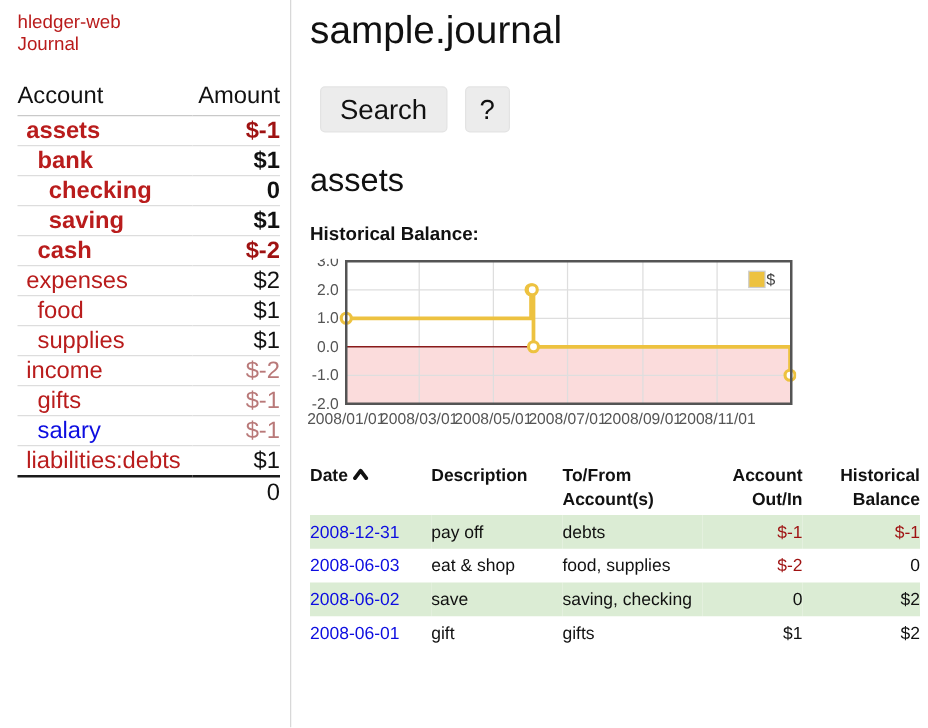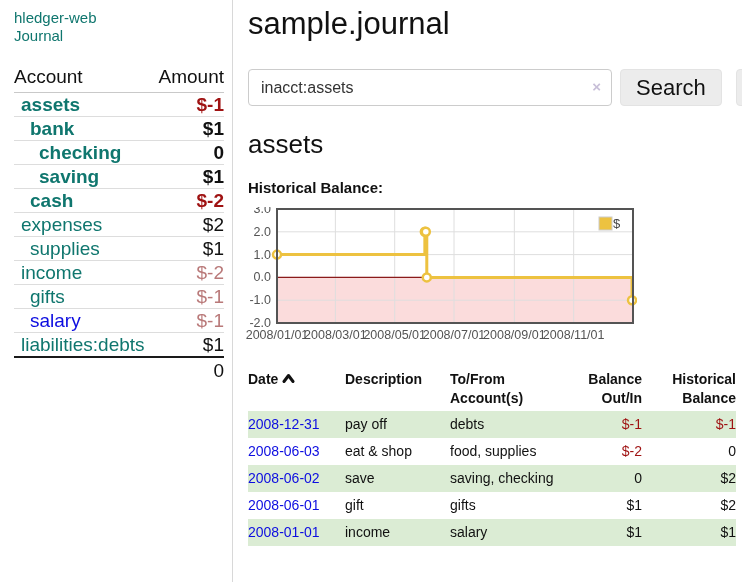--- a/index.html
+++ b/index.html
@@ -4,21 +4,21 @@
 <style>
   * { margin:0; padding:0; box-sizing:border-box; }
   html,body { width:742px; height:582px; background:#fff; overflow:hidden;
     font-family:"Liberation Sans", sans-serif; color:#111; }
   .app { display:flex; width:742px; height:582px; }
 
   
   .sidebar { width:233px; min-width:233px; border-right:1px solid #d8d8d8;
     padding:9px 8px 0 14px; }
   .app-title a, .nav-journal a { text-decoration:none; font-size:15px; }
-  .plink { color:#0f766e; text-decoration:none; }
+  .plink { color:#b91c1c; text-decoration:none; }
   .blink { color:#0d0de0; text-decoration:none; }
   .nav-journal { }
   .acct-table { width:100%; border-collapse:collapse; margin-top:21px; font-size:19px; }
   .acct-table th { font-weight:400; text-align:left; padding:0 0 4px 0;
     border-bottom:1px solid #c9c9c9; }
   .acct-table th.bal { text-align:right; }
   .acct-table td { padding:2px 0; border-bottom:1px solid #ddd; line-height:19px; }
   .acct-table td.bal { text-align:right; }
   .acct-table tr.total-row td { border-top:2px solid #1a1a1a; border-bottom:none;
     text-align:right; padding-top:3px; }
@@ -100,20 +100,24 @@
           </tr>
           <tr class="bold">
             <td style="padding-left: 16px;"><a href="#" class="plink">cash</a></td>
             <td class="bal neg-bold">$-2</td>
           </tr>
           <tr>
             <td style="padding-left: 7px;"><a href="#" class="plink">expenses</a></td>
             <td class="bal ">$2</td>
           </tr>
           <tr>
+            <td style="padding-left: 16px;"><a href="#" class="plink">food</a></td>
+            <td class="bal ">$1</td>
+          </tr>
+          <tr>
             <td style="padding-left: 16px;"><a href="#" class="plink">supplies</a></td>
             <td class="bal ">$1</td>
           </tr>
           <tr>
             <td style="padding-left: 7px;"><a href="#" class="plink">income</a></td>
             <td class="bal neg-muted">$-2</td>
           </tr>
           <tr>
             <td style="padding-left: 16px;"><a href="#" class="plink">gifts</a></td>
             <td class="bal neg-muted">$-1</td>
@@ -131,24 +135,20 @@
             <td>0</td>
           </tr>
         </tbody>
     </table>
   </aside>
 
   <main class="main">
     <h1 class="page-title">sample.journal</h1>
 
     <div class="searchbar">
-      <span class="search-wrap">
-        <input class="search-input" type="text" value="inacct:assets" style="">
-        <span class="clear-x">×</span>
-      </span>
       <button class="btn btn-search">Search</button>
       <button class="btn btn-help">?</button>
     </div>
 
     <h2 class="acct-heading">assets</h2>
 
     <div class="chart-heading">Historical Balance:</div>
 
     <div class="chart-box">
       <svg id="balance-chart-svg" width="392" height="138">
@@ -199,21 +199,21 @@
           <col class="c-amt">
           <col class="c-bal">
       </colgroup>
       <thead>
         <tr>
           <th><span>Date</span><svg class="sort-caret" width="13" height="10">
                 <polyline points="2,8.5 6.5,2.5 11,8.5" fill="none" stroke="#111" stroke-width="3" stroke-linecap="round" stroke-linejoin="round"></polyline>
               </svg></th>
           <th>Description</th>
           <th>To/From Account(s)</th>
-          <th class="r">Balance Out/In</th>
+          <th class="r">Account Out/In</th>
           <th class="r">Historical Balance</th>
         </tr>
       </thead>
       <tbody id="reg-body">
           <tr>
             <td><a href="#" class="blink">2008-12-31</a></td>
             <td>pay off</td>
             <td>debts</td>
             <td class="r amt neg">$-1</td>
             <td class="r neg">$-1</td>
@@ -232,23 +232,16 @@
             <td class="r amt">0</td>
             <td class="r">$2</td>
           </tr>
           <tr>
             <td><a href="#" class="blink">2008-06-01</a></td>
             <td>gift</td>
             <td>gifts</td>
             <td class="r amt">$1</td>
             <td class="r">$2</td>
           </tr>
-          <tr>
-            <td><a href="#" class="blink">2008-01-01</a></td>
-            <td>income</td>
-            <td>salary</td>
-            <td class="r amt">$1</td>
-            <td class="r">$1</td>
-          </tr>
         </tbody>
     </table>
   </main>
 </div>
 
 </body></html>

